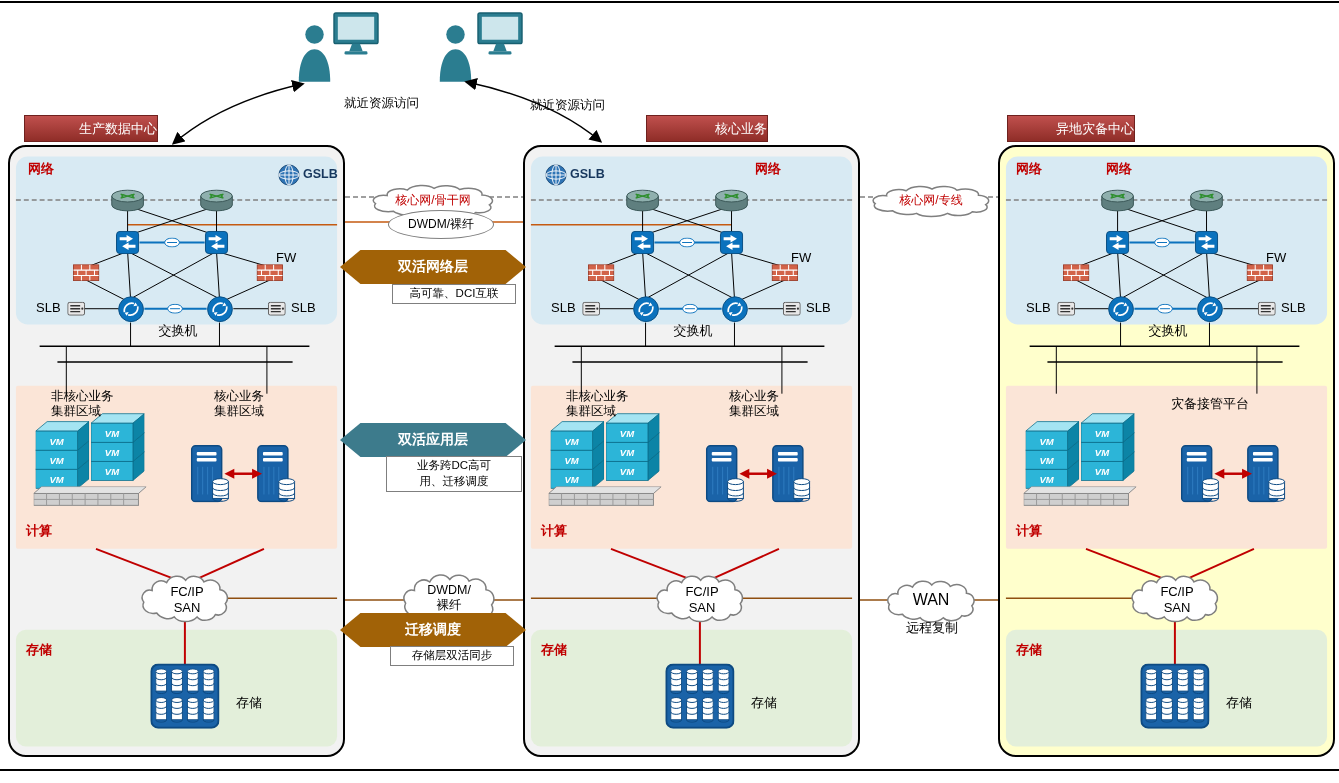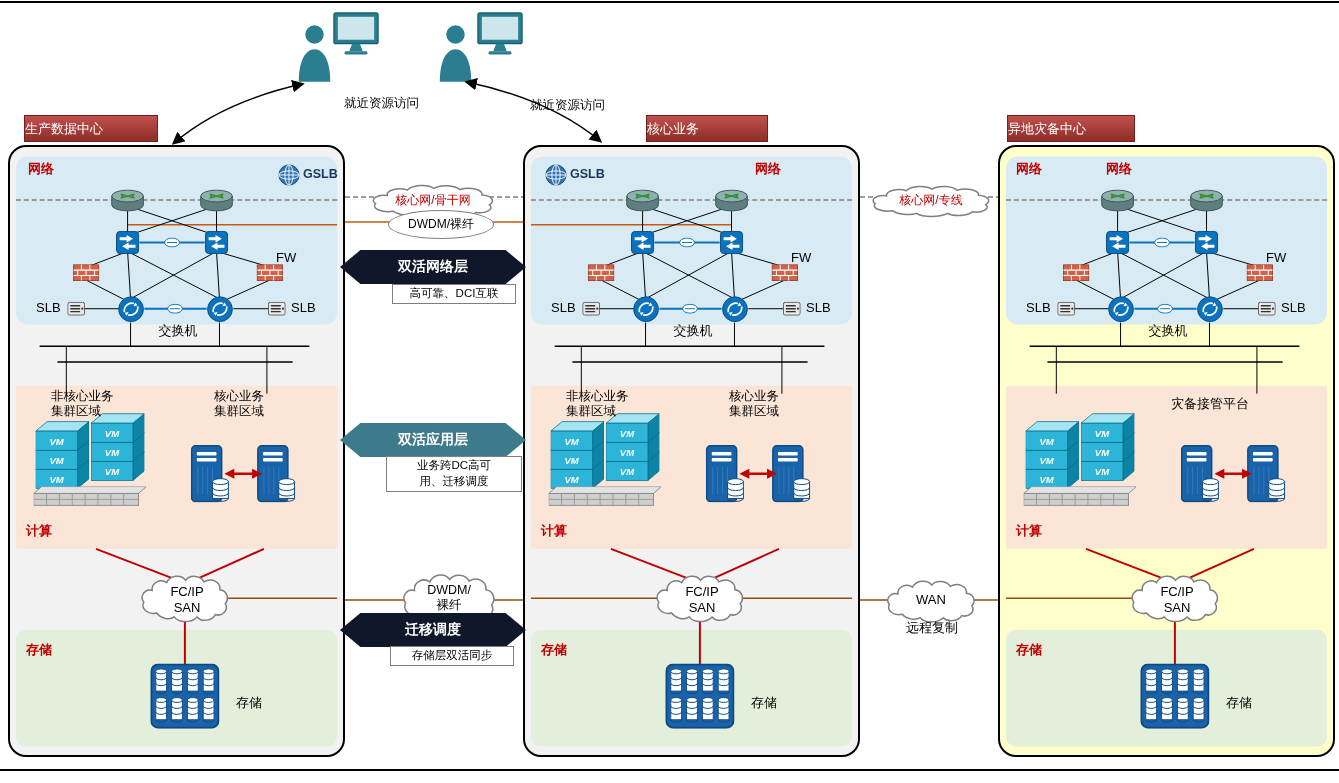--- a/index.html
+++ b/index.html
@@ -10,26 +10,26 @@
               border-radius:18px;overflow:hidden;}
   .c0,.c1{background:#f2f2f2;}
   .c2{background:#ffffcc;}
   .csvg{position:absolute;left:0;top:0;}
   .lbl{position:absolute;font-size:13px;white-space:nowrap;line-height:16px;}
   .lbl2{position:absolute;font-size:12.5px;line-height:15px;text-align:left;}
   .san-lbl{position:absolute;font-size:13px;line-height:16px;text-align:center;}
   .red{color:#c00000;font-weight:bold;}
   .ctr{text-align:center;}
   .bold-navy{color:#17375d;font-weight:bold;font-size:12.5px;}
-  .title-box{position:absolute;top:115px;height:25px;line-height:25px;text-align:left;color:#fff;
+  .title-box{position:absolute;top:115px;height:25px;line-height:25px;text-align:right;color:#fff;
              font-size:13px;background:linear-gradient(#c0504d,#8f2d28);border:1px solid #6e211e;}
   .banner{position:absolute;height:34px;display:flex;align-items:center;justify-content:center;
           color:#fff;font-size:14px;font-weight:bold;
           clip-path:polygon(0 50%,11% 0,89% 0,100% 50%,89% 100%,11% 100%);}
-  .navy{background:#0f172a;}
+  .navy{background:#a16207;}
   .teal{background:#3d7b8c;}
   .desc{position:absolute;background:#fff;border:1px solid #7f7f7f;font-size:11.5px;line-height:1.35;
         display:flex;flex-direction:column;align-items:center;justify-content:center;text-align:center;}
   .oval{position:absolute;background:#fff;border:1.5px solid #7f7f7f;border-radius:50%;
         display:flex;align-items:center;justify-content:center;font-size:12px;}
   .cloud-txt{position:absolute;font-size:12px;text-align:center;line-height:15px;}
   .red-txt{color:#c00000;}
   .access{position:absolute;font-size:12.5px;}
   .zn{fill:#d8eaf3;}
   .zc{fill:#fbe5d7;}
@@ -528,16 +528,16 @@
   <div>用、迁移调度</div>
 </div>
 
 <div class="cloud-txt" style="left:400px;top:583px;width:98px;font-size:12.5px">
   <div>DWDM/</div>
   <div>裸纤</div>
 </div>
 <div class="banner navy" style="left:340px;top:613px;width:186px">迁移调度</div>
 <div class="desc" style="left:390px;top:646px;width:122px;height:18px">存储层双活同步</div>
 
-<div class="cloud-txt" style="left:884px;top:592px;width:94px;font-size:13px">WAN</div>
+<div class="cloud-txt" style="left:884px;top:592px;width:94px;font-size:16px">WAN</div>
 <div class="cloud-txt" style="left:896px;top:620px;width:72px;font-size:13px">远程复制</div>
 
 </div>
 
 </body></html>

